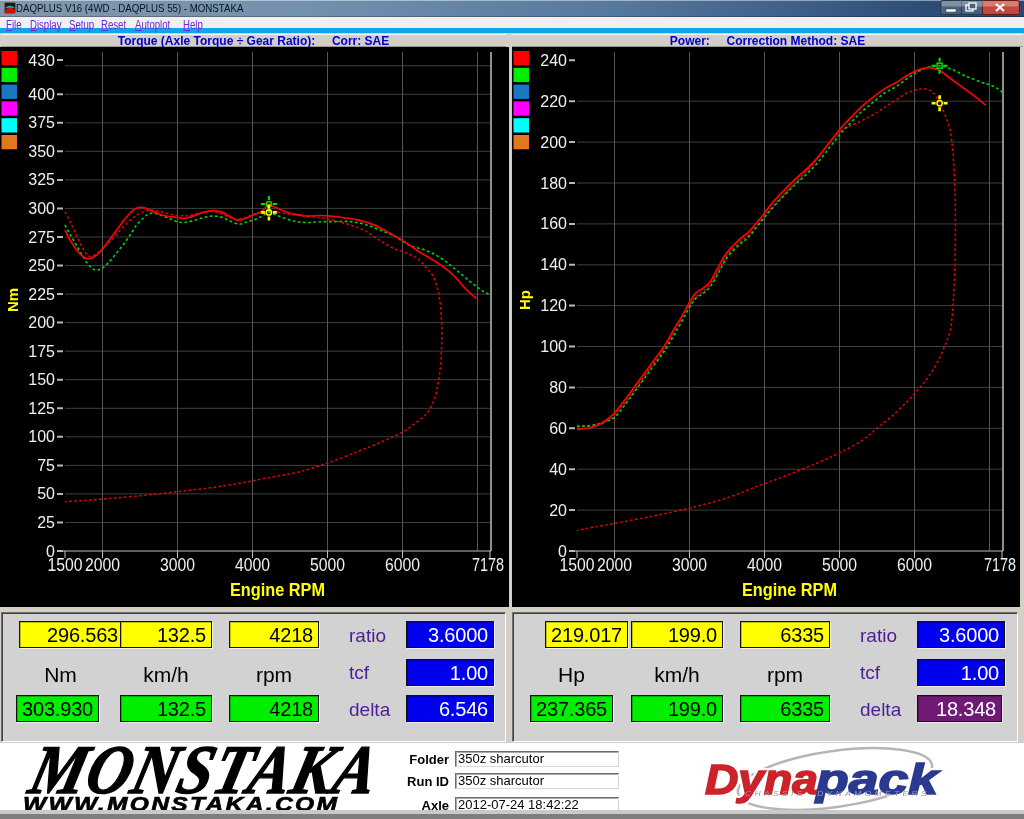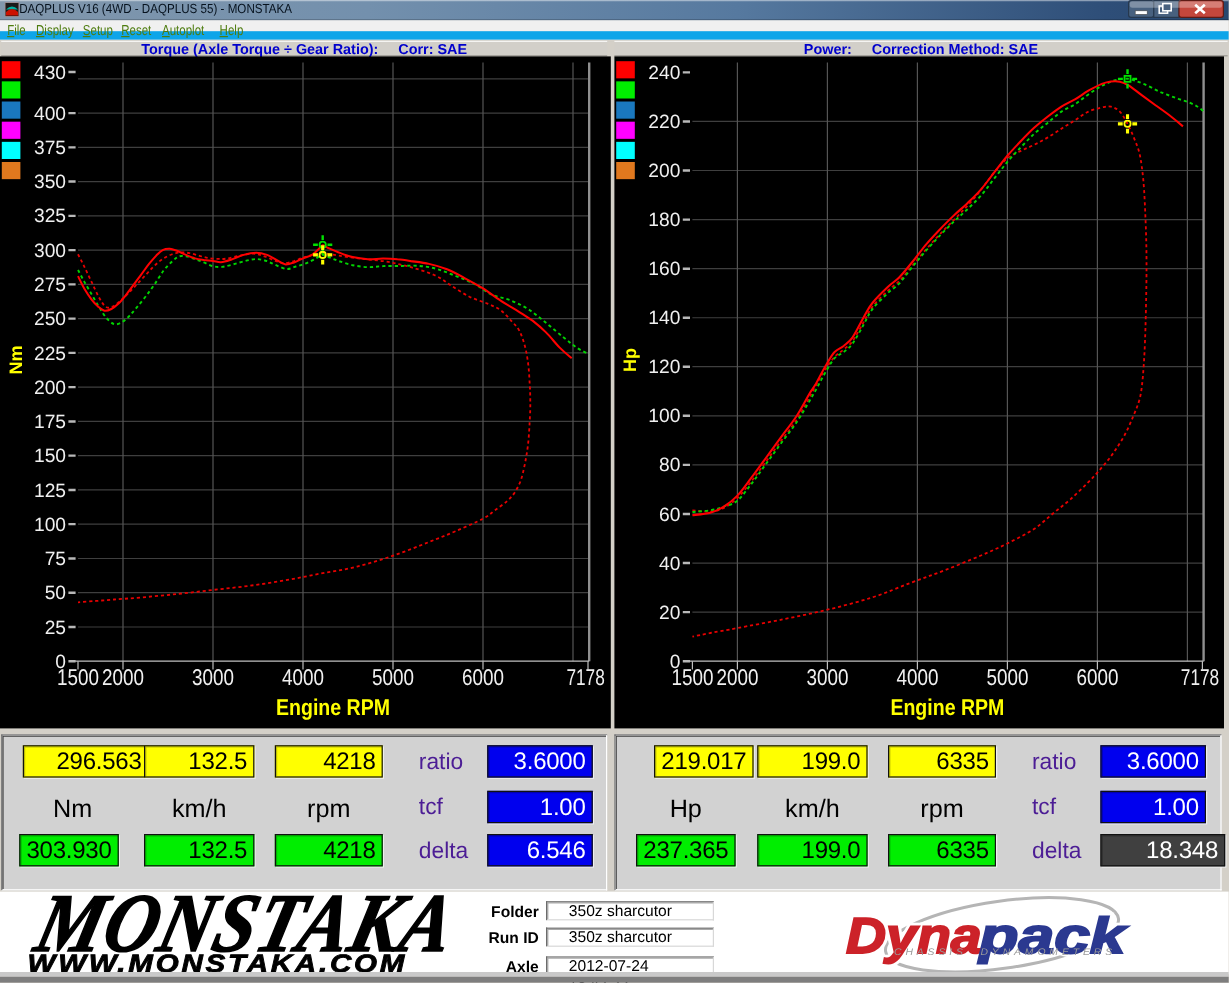--- a/index.html
+++ b/index.html
@@ -1,35 +1,35 @@
 <!DOCTYPE html>
 <html><head><meta charset="utf-8"><style>
 * { margin:0; padding:0; box-sizing:border-box; }
 body { width:1024px; height:819px; font-family:"Liberation Sans", sans-serif; background:#d4d0c8; overflow:hidden; }
 #win { position:relative; width:1024px; height:819px; background:#d4d0c8; }
 #titlebar { position:absolute; left:0; top:0; width:1024px; height:17px;
   background:linear-gradient(to right, #8197ac 0%, #7390ad 30%, #56799f 60%, #2e4e78 90%, #29486f 100%);
   box-shadow: inset 0 1px 0 rgba(255,255,255,.45), inset 0 -1px 0 rgba(0,0,0,.25); }
 #title-text { position:absolute; left:16px; top:2px; font-size:11px; color:#06121e; white-space:pre; transform:scaleX(.88); transform-origin:0 0; }
-#menubar { position:absolute; left:0; top:17px; width:1024px; height:16px; background:#f0f0f0; border-bottom:7px solid #0ea5e9; font-size:12px; color:#4d7c0f; }
+#menubar { position:absolute; left:0; top:17px; width:1024px; height:16px; background:#f0f0f0; border-bottom:5px solid #0ea5e9; font-size:12px; color:#6d28d9; }
 .mi { position:absolute; top:1px; transform:scaleX(.8); transform-origin:0 0; }
 .hstrip { position:absolute; top:34px; height:13px; background:#d2cfc9; border-top:1px solid #f5f4f2; border-bottom:1px solid #9a968f;
   font-size:12px; font-weight:bold; color:#0000cc; text-align:center; line-height:12px; white-space:pre; }
 .chart { position:absolute; top:47px; height:560px; background:#000; }
 .rpanel { position:absolute; top:612px; height:130px; background:#d2d2d2;
   border:1px solid; border-color:#6f6f6f #ffffff #ffffff #6f6f6f; box-shadow: inset 1px 1px 0 #404040; }
 .rb { position:absolute; height:27px; font-size:20px; letter-spacing:-.2px; line-height:26px; text-align:right; padding-right:5px;
   border:1px solid #111; box-shadow: 1px 1px 0 #efefef, inset 1px 1px 0 rgba(0,0,0,.25); }
 .rl { position:absolute; height:24px; font-size:21px; color:#000; text-align:center; }
 .bl { position:absolute; font-size:19px; color:#4c1d95; }
 #footer { position:absolute; left:0; top:743px; width:1024px; height:69px; background:#fff; }
 #botstrip1 { position:absolute; left:0; top:810px; width:1024px; height:4px; background:#c9c9c9; }
 #botstrip2 { position:absolute; left:0; top:814px; width:1024px; height:5px; background:#7e7e7e; }
 .flabel { position:absolute; font-size:13px; font-weight:bold; color:#000; text-align:right; width:60px; }
-.fbox { position:absolute; left:455px; width:140px; height:16px; background:#fff; border:1px solid; border-color:#6c6c6c #d8d8d8 #d8d8d8 #6c6c6c; box-shadow:inset 1px 1px 0 #a9a9a9; font-size:13px; line-height:14px; padding-left:18px; color:#000; }
+.fbox { position:absolute; left:455px; width:164px; height:16px; background:#fff; border:1px solid; border-color:#6c6c6c #d8d8d8 #d8d8d8 #6c6c6c; box-shadow:inset 1px 1px 0 #a9a9a9; font-size:13px; line-height:14px; padding-left:2px; color:#000; }
 #monst { position:absolute; left:25px; top:0px; width:370px; height:56px; line-height:60px; color:#000;
   font-family:"Liberation Serif", serif; font-style:italic; font-weight:bold; font-size:62px;
   transform:skewX(-14deg) scaleY(1.12); transform-origin:0 100%; letter-spacing:1px; -webkit-text-stroke:1.2px #000; }
 #monsturl { position:absolute; left:23px; top:49px; width:380px; font-size:21px; font-weight:bold; font-style:italic; letter-spacing:2px; color:#000; transform:scaleX(1.17); transform-origin:0 0; white-space:nowrap; -webkit-text-stroke:.7px #000; }
 </style></head>
 <body>
 <div id="win">
   <div id="titlebar">
     <svg width="12" height="12" style="position:absolute;left:4px;top:2px">
       <rect width="12" height="12" fill="#1a1a1a" stroke="#caa" stroke-width="1"></rect>
@@ -169,21 +169,21 @@
       <div class="bl" style="left:347px;top:12px">ratio</div>
       <div class="bl" style="left:347px;top:49px">tcf</div>
       <div class="bl" style="left:347px;top:86px">delta</div>
     </div>
   <div class="rpanel" style="left:512px;width:506px">
       <div class="rb" style="left:32px;top:8px;width:83px;background:#ffff00;color:#000">219.017</div>
       <div class="rb" style="left:118px;top:8px;width:92px;background:#ffff00;color:#000">199.0</div>
       <div class="rb" style="left:227px;top:8px;width:90px;background:#ffff00;color:#000">6335</div>
       <div class="rb" style="left:404px;top:8px;width:88px;background:#0000ee;color:#fff">3.6000</div>
       <div class="rb" style="left:404px;top:46px;width:88px;background:#0000ee;color:#fff">1.00</div>
-      <div class="rb" style="left:404px;top:82px;width:104px;background:#404040;color:#fff">18.348</div>
+      <div class="rb" style="left:404px;top:82px;width:85px;background:#701a75;color:#fff">18.348</div>
       <div class="rb" style="left:17px;top:82px;width:83px;background:#00ee00;color:#000">237.365</div>
       <div class="rb" style="left:118px;top:82px;width:92px;background:#00ee00;color:#000">199.0</div>
       <div class="rb" style="left:227px;top:82px;width:90px;background:#00ee00;color:#000">6335</div>
       <div class="rl" style="left:17px;top:50px;width:83px">Hp</div>
       <div class="rl" style="left:118px;top:50px;width:92px">km/h</div>
       <div class="rl" style="left:227px;top:50px;width:90px">rpm</div>
       <div class="bl" style="left:347px;top:12px">ratio</div>
       <div class="bl" style="left:347px;top:49px">tcf</div>
       <div class="bl" style="left:347px;top:86px">delta</div>
     </div>

